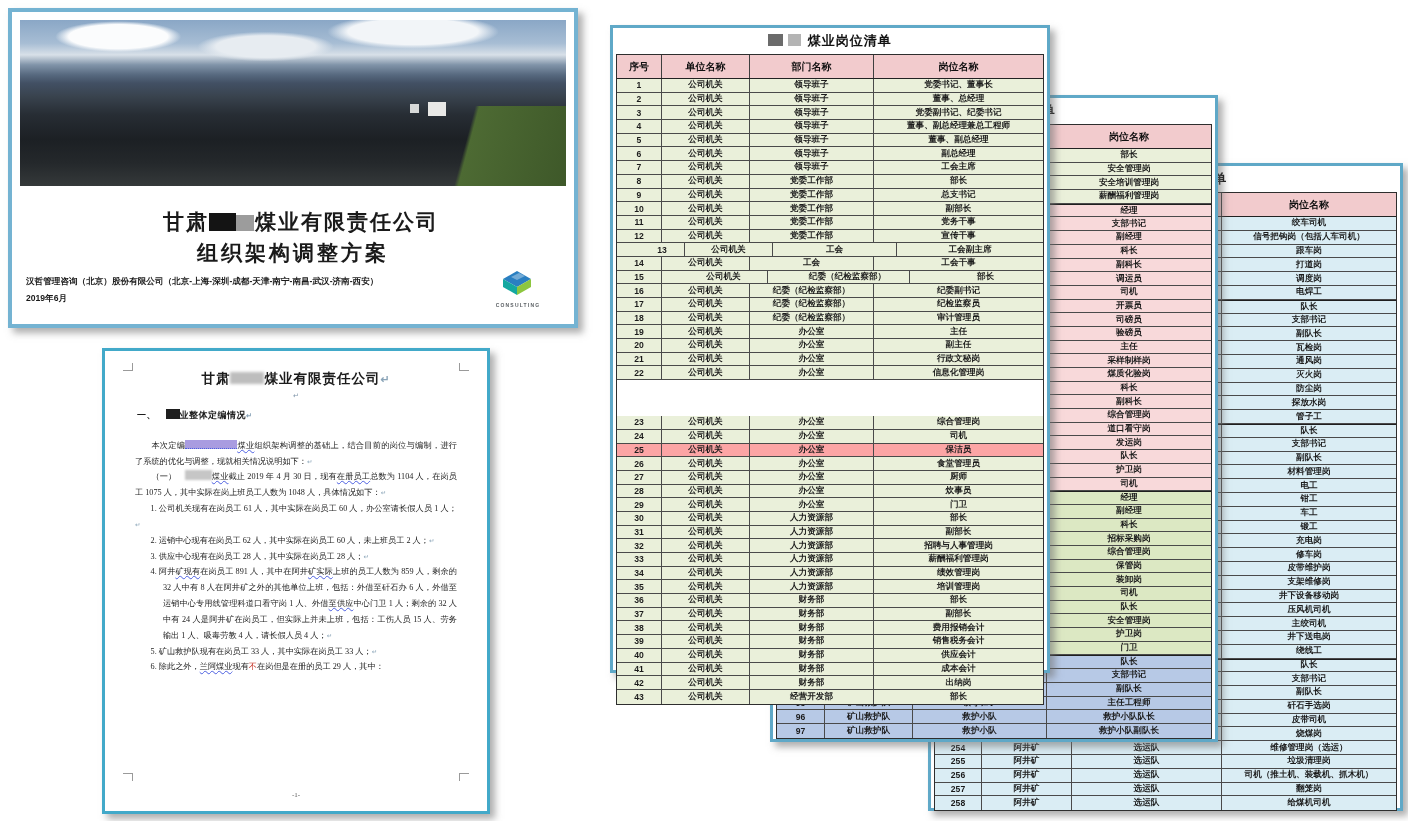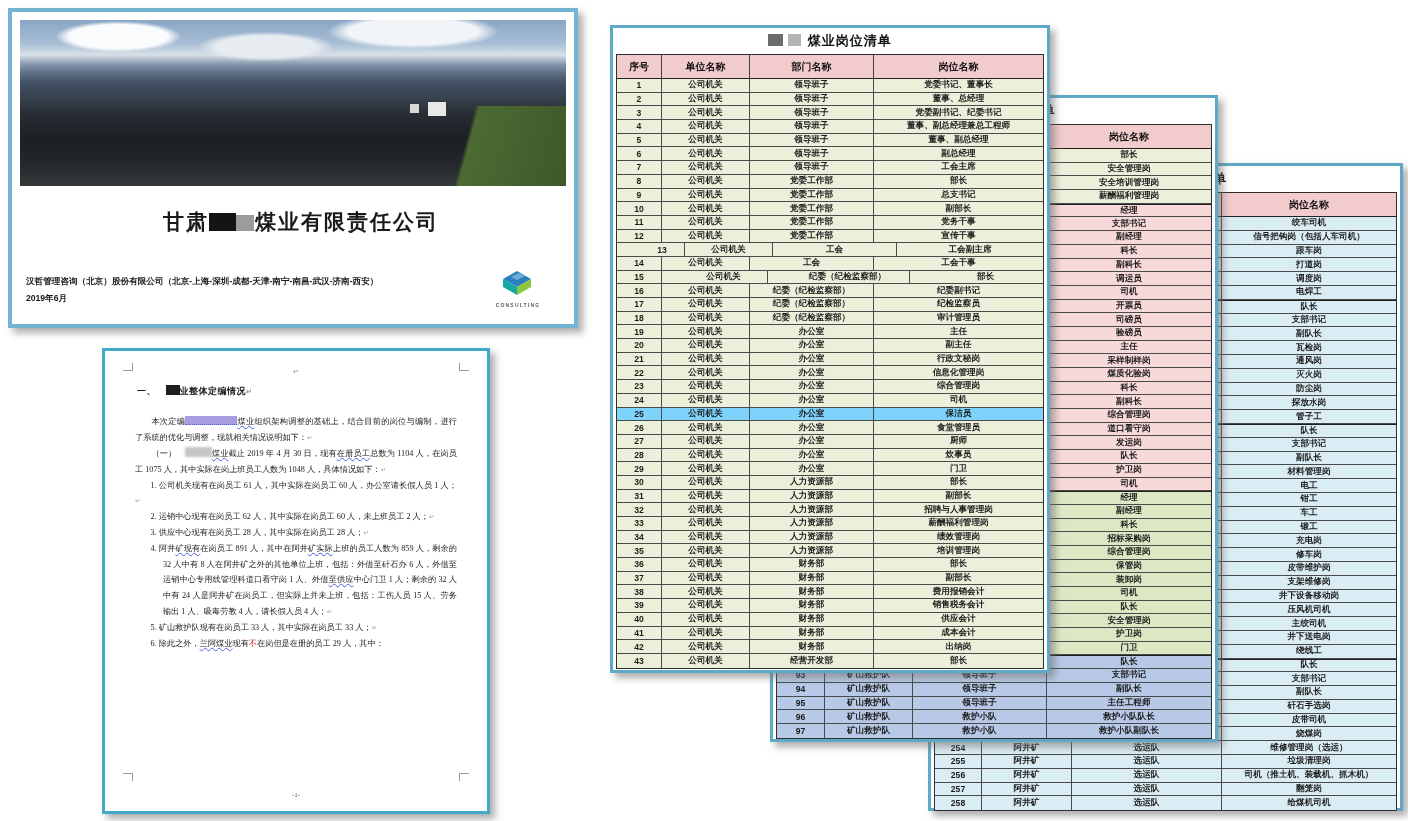--- a/index.html
+++ b/index.html
@@ -95,40 +95,42 @@
 
 <div class="canvas">
 
   <section class="page cover">
     <div class="photo">
       <div class="photo-green"></div>
       <div class="bldg b1"></div>
       <div class="bldg b2"></div>
     </div>
     <div class="cover-title" id="cover-title-1"><span>甘肃</span><span class="cover-redact-black"></span><span class="cover-redact-gray"></span><span>煤业有限责任公司</span></div>
+    <div class="cover-title2">组织架构调整方案</div>
     <div class="cover-footer">
       <div>汉哲管理咨询（北京）股份有限公司（北京-上海-深圳-成都-天津-南宁-南昌-武汉-济南-西安）</div>
       <div>2019年6月</div>
     </div>
     <div class="logo">
       <svg width="42" height="28" viewBox="0 0 42 28">
         <polygon points="6,10 20,2 34,10 20,18" fill="#2a7fc1"></polygon>
         <polygon points="6,10 20,18 20,26 6,18" fill="#14a8a0"></polygon>
         <polygon points="34,10 20,18 20,26 34,18" fill="#8dc63f"></polygon>
         <polygon points="14,8 22,4 28,7 20,11" fill="#ffffff" opacity="0.35"></polygon>
       </svg>
       <div class="logo-text">CONSULTING</div>
     </div>
   </section>
 
   <section class="page doc">
     <div class="crop tl"></div>
     <div class="crop tr"></div>
     <div class="crop bl"></div>
     <div class="crop br"></div>
+    <div class="doc-title" id="doc-title-1"><span>甘肃</span><span class="rb2"></span><span>煤业有限责任公司</span><span class="mk">↵</span></div>
     <div class="doc-pilcrow">↵</div>
     <div class="doc-heading" id="doc-heading"><span>一、　</span><span class="rdk"></span><span>业整体定编情况</span><span class="mk">↵</span></div>
     <div class="doc-body" id="doc-paras">
         <p class="p-indent"><span>本次定编</span><span class="rp"></span><span class="wv">煤业</span><span>组织架构调整的基础上，结合目前的岗位与编制，进行了系统的优化与调整，现就相关情况说明如下：</span><span class="mk">↵</span></p>
         <p class="p-indent"><span>（一）　</span><span class="rb"></span><span class="wv">煤业</span><span>截止 2019 年 4 月 30 日，现有</span><span class="wv">在册员工</span><span>总数为 1104 人，在岗员工 1075 人，其中实际在岗上班员工人数为 1048 人，具体情况如下：</span><span class="mk">↵</span></p>
         <p class="p-num"><span>1. 公司机关现有在岗员工 61 人，其中实际在岗员工 60 人，办公室请长假人员 1 人；</span><span class="mk">↵</span></p>
         <p class="p-num"><span>2. 运销中心现有在岗员工 62 人，其中实际在岗员工 60 人，未上班员工 2 人；</span><span class="mk">↵</span></p>
         <p class="p-num"><span>3. 供应中心现有在岗员工 28 人，其中实际在岗员工 28 人；</span><span class="mk">↵</span></p>
         <p class="p-hang"><span>4. 阿井</span><span class="wv">矿现有</span><span>在岗员工 891 人，其中在阿井</span><span class="wv">矿实际</span><span>上班的员工人数为 859 人，剩余的 32 人中有 8 人在阿井矿之外的其他单位上班，包括：外借至矸石办 6 人，外借至运销中心专用线管理科道口看守岗 1 人、外借</span><span class="wv">至供应</span><span>中心门卫 1 人；剩余的 32 人中有 24 人是阿井矿在岗员工，但实际上并未上班，包括：工伤人员 15 人、劳务输出 1 人、吸毒劳教 4 人，请长假人员 4 人；</span><span class="mk">↵</span></p>
         <p class="p-num"><span>5. 矿山救护队现有在岗员工 33 人，其中实际在岗员工 33 人；</span><span class="mk">↵</span></p>
@@ -828,33 +830,33 @@
             <div class="tc">公司机关</div>
             <div class="tc">办公室</div>
             <div class="tc">行政文秘岗</div>
           </div>
           <div class="trow" style="background: rgb(234, 240, 218);">
             <div class="tc">22</div>
             <div class="tc">公司机关</div>
             <div class="tc">办公室</div>
             <div class="tc">信息化管理岗</div>
           </div>
-          <div class="trow" style="background: rgb(234, 240, 218);">
+          <div class="trow" style="background: rgb(234, 240, 218); margin-top: 36px;">
             <div class="tc">23</div>
             <div class="tc">公司机关</div>
             <div class="tc">办公室</div>
             <div class="tc">综合管理岗</div>
           </div>
           <div class="trow" style="background: rgb(234, 240, 218);">
             <div class="tc">24</div>
             <div class="tc">公司机关</div>
             <div class="tc">办公室</div>
             <div class="tc">司机</div>
           </div>
-          <div class="trow" style="background: #7dd3fc;">
+          <div class="trow" style="background: #fca5a5;">
             <div class="tc">25</div>
             <div class="tc">公司机关</div>
             <div class="tc">办公室</div>
             <div class="tc">保洁员</div>
           </div>
           <div class="trow" style="background: rgb(234, 240, 218);">
             <div class="tc">26</div>
             <div class="tc">公司机关</div>
             <div class="tc">办公室</div>
             <div class="tc">食堂管理员</div>

